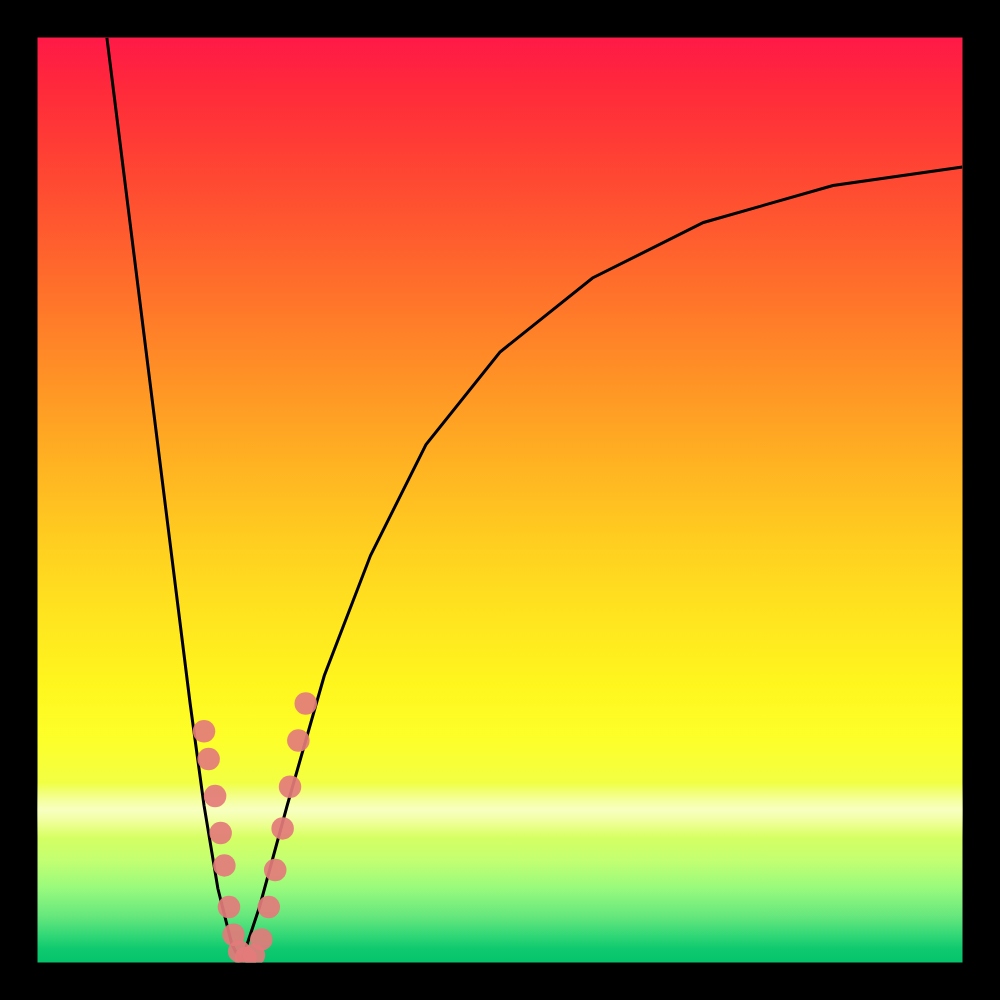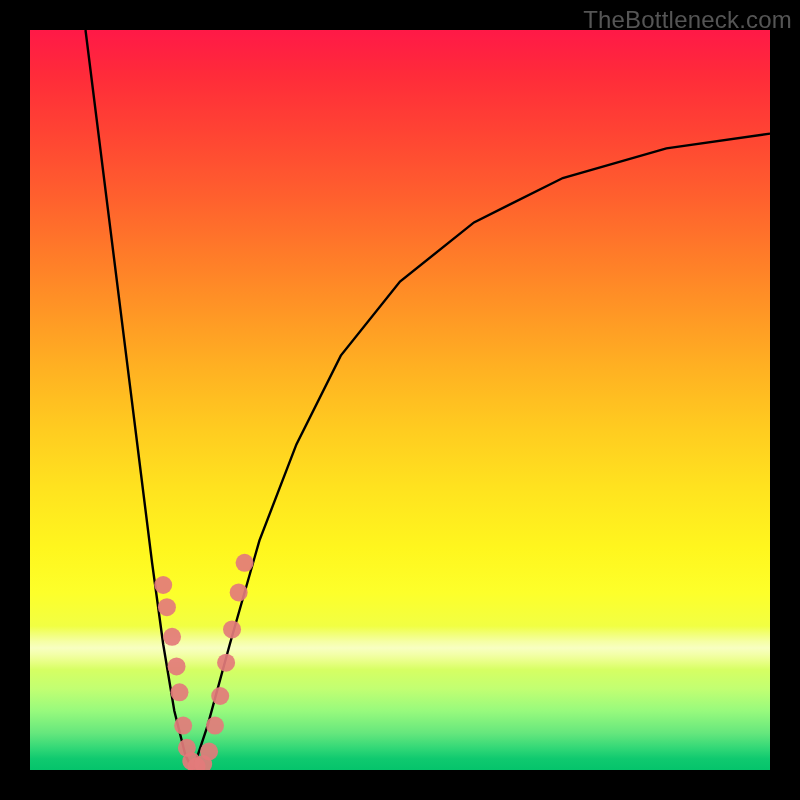--- a/index.html
+++ b/index.html
@@ -106,14 +106,13 @@
           <circle cx="179.08" cy="721.50" r="9" fill="#e37b7b" fill-opacity="0.92"></circle>
           <circle cx="185.00" cy="695.60" r="9" fill="#e37b7b" fill-opacity="0.92"></circle>
           <circle cx="190.18" cy="666.00" r="9" fill="#e37b7b" fill-opacity="0.92"></circle>
           <circle cx="196.10" cy="632.70" r="9" fill="#e37b7b" fill-opacity="0.92"></circle>
           <circle cx="202.02" cy="599.40" r="9" fill="#e37b7b" fill-opacity="0.92"></circle>
           <circle cx="208.68" cy="562.40" r="9" fill="#e37b7b" fill-opacity="0.92"></circle>
           <circle cx="214.60" cy="532.80" r="9" fill="#e37b7b" fill-opacity="0.92"></circle>
         </g>
     </svg>
   </div>
-  <div class="watermark">TheBottleneck.com</div>
 </div>
 
 </body></html>

